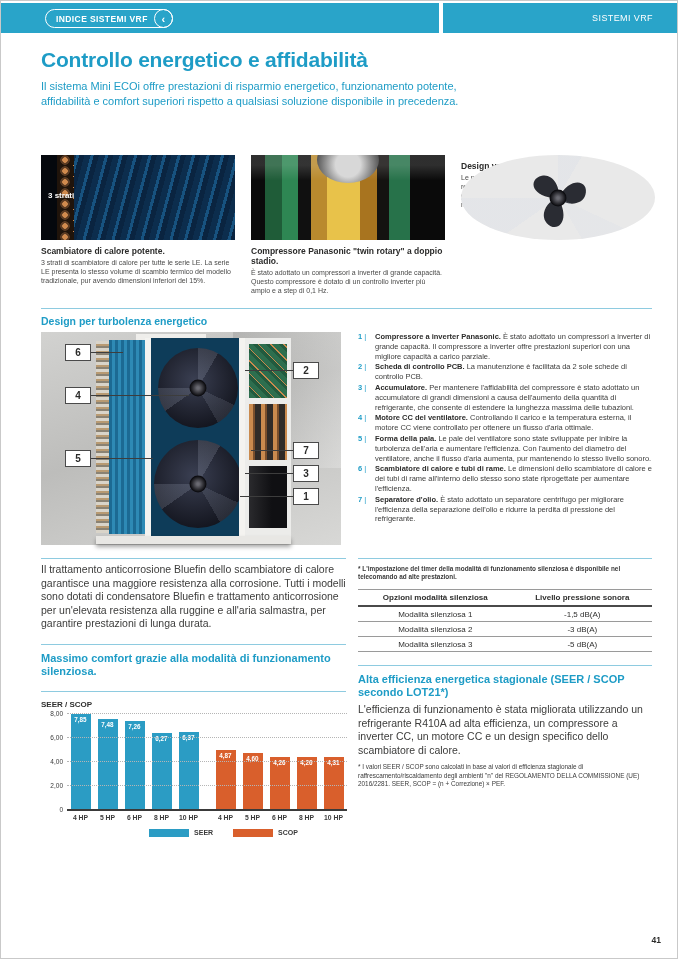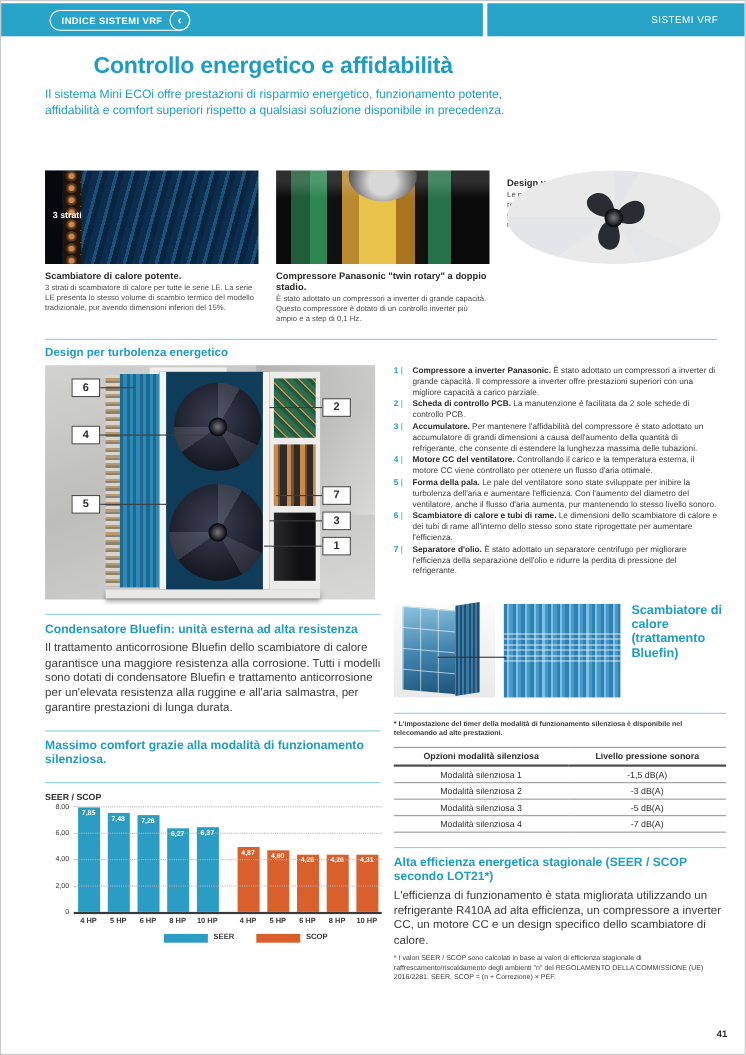--- a/index.html
+++ b/index.html
@@ -17,21 +17,21 @@
                border-radius:10px; display:flex; align-items:center; padding:0 24px 0 10px;
                cursor:pointer; }
   .back-pill .lbl { color:#fff; font-weight:bold; font-size:8.5px; letter-spacing:.4px; }
   .back-pill .chev { position:absolute; right:-1px; top:-1px; width:19px; height:19px;
                border:1px solid #fff; border-radius:50%; color:#fff; font-size:11px;
                display:flex; align-items:center; justify-content:center; font-weight:bold; }
 
   .content { padding:0 25px 0 40px; }
 
   
-  h1 { color:#1e9cc6; font-size:21px; font-weight:bold; margin-top:15px; letter-spacing:-.2px;margin-left:44px; }
+  h1 { color:#1e9cc6; font-size:21px; font-weight:bold; margin-top:15px; letter-spacing:-.2px; }
   .intro { color:#1e9cc6; font-size:11px; line-height:15px; margin-top:7px; max-width:445px; }
 
   
   .features { display:flex; gap:16px; margin-top:46px; }
   .feature { width:194px; }
   .f-img { width:194px; height:85px; position:relative; overflow:hidden; }
   .f-img.hex { background:
       repeating-linear-gradient(105deg,#0c2d4d 0 6px,#17527f 6px 9px,#0a2440 9px 14px);
   }
   .f-img.hex::before { content:''; position:absolute; left:16px; top:0; width:17px; height:100%;
@@ -284,21 +284,20 @@
         <div class="d-item">
           <span class="num">7</span>
           <span class="li-text"><b>Separatore d'olio.</b> <span>È stato adottato un separatore centrifugo per migliorare l'efficienza della separazione dell'olio e ridurre la perdita di pressione del refrigerante.</span></span>
         </div>
       </div>
     </div>
 
     <div class="bottom">
       <div class="col-l">
         <div class="divider"></div>
-        <div class="sub-heading">Condensatore Bluefin: unità esterna ad alta resistenza</div>
         <p class="body-text">Il trattamento anticorrosione Bluefin dello scambiatore di calore garantisce una maggiore resistenza alla corrosione. Tutti i modelli sono dotati di condensatore Bluefin e trattamento anticorrosione per un'elevata resistenza alla ruggine e all'aria salmastra, per garantire prestazioni di lunga durata.</p>
 
         <div class="divider"></div>
         <div class="sub-heading">Massimo comfort grazie alla modalità di funzionamento silenziosa.</div>
 
         <div class="divider"></div>
         <div class="chart">
           <div class="chart-title">SEER / SCOP</div>
           <div id="chart-plot">
             <div id="chart-bars">
@@ -382,29 +381,20 @@
               </div>
               <div class="leg-item">
                 <div class="leg-swatch" style="background: rgb(217, 95, 44);"></div>
                 <span class="leg-label">SCOP</span>
               </div>
             </div>
         </div>
       </div>
 
       <div class="col-r">
-        <div class="bluefin-imgs">
-          <div class="bf-unit">
-            <div class="bf-face"></div>
-            <div class="bf-side"></div>
-          </div>
-          <div class="bf-line"></div>
-          <div class="bf-fins"></div>
-          <div class="bf-label">Scambiatore di calore (trattamento Bluefin)</div>
-        </div>
 
         <div class="divider"></div>
         <p class="footnote bold">* L'impostazione del timer della modalità di funzionamento silenziosa è disponibile nel telecomando ad alte prestazioni.</p>
 
         <table class="silent">
           <thead>
             <tr>
               <th>Opzioni modalità silenziosa</th>
               <th>Livello pressione sonora</th>
             </tr>
@@ -415,24 +405,20 @@
               <td>-1,5 dB(A)</td>
             </tr>
             <tr>
               <td>Modalità silenziosa 2</td>
               <td>-3 dB(A)</td>
             </tr>
             <tr>
               <td>Modalità silenziosa 3</td>
               <td>-5 dB(A)</td>
             </tr>
-            <tr>
-              <td>Modalità silenziosa 4</td>
-              <td>-7 dB(A)</td>
-            </tr>
           </tbody>
         </table>
 
         <div class="divider"></div>
         <div class="sub-heading">Alta efficienza energetica stagionale (SEER / SCOP secondo LOT21*)</div>
         <p class="body-text">L'efficienza di funzionamento è stata migliorata utilizzando un refrigerante R410A ad alta efficienza, un compressore a inverter CC, un motore CC e un design specifico dello scambiatore di calore.</p>
         <p class="footnote">* I valori SEER / SCOP sono calcolati in base ai valori di efficienza stagionale di raffrescamento/riscaldamento degli ambienti "n" del REGOLAMENTO DELLA COMMISSIONE (UE) 2016/2281. SEER, SCOP = (n + Correzione) × PEF.</p>
       </div>
     </div>
   </div>

